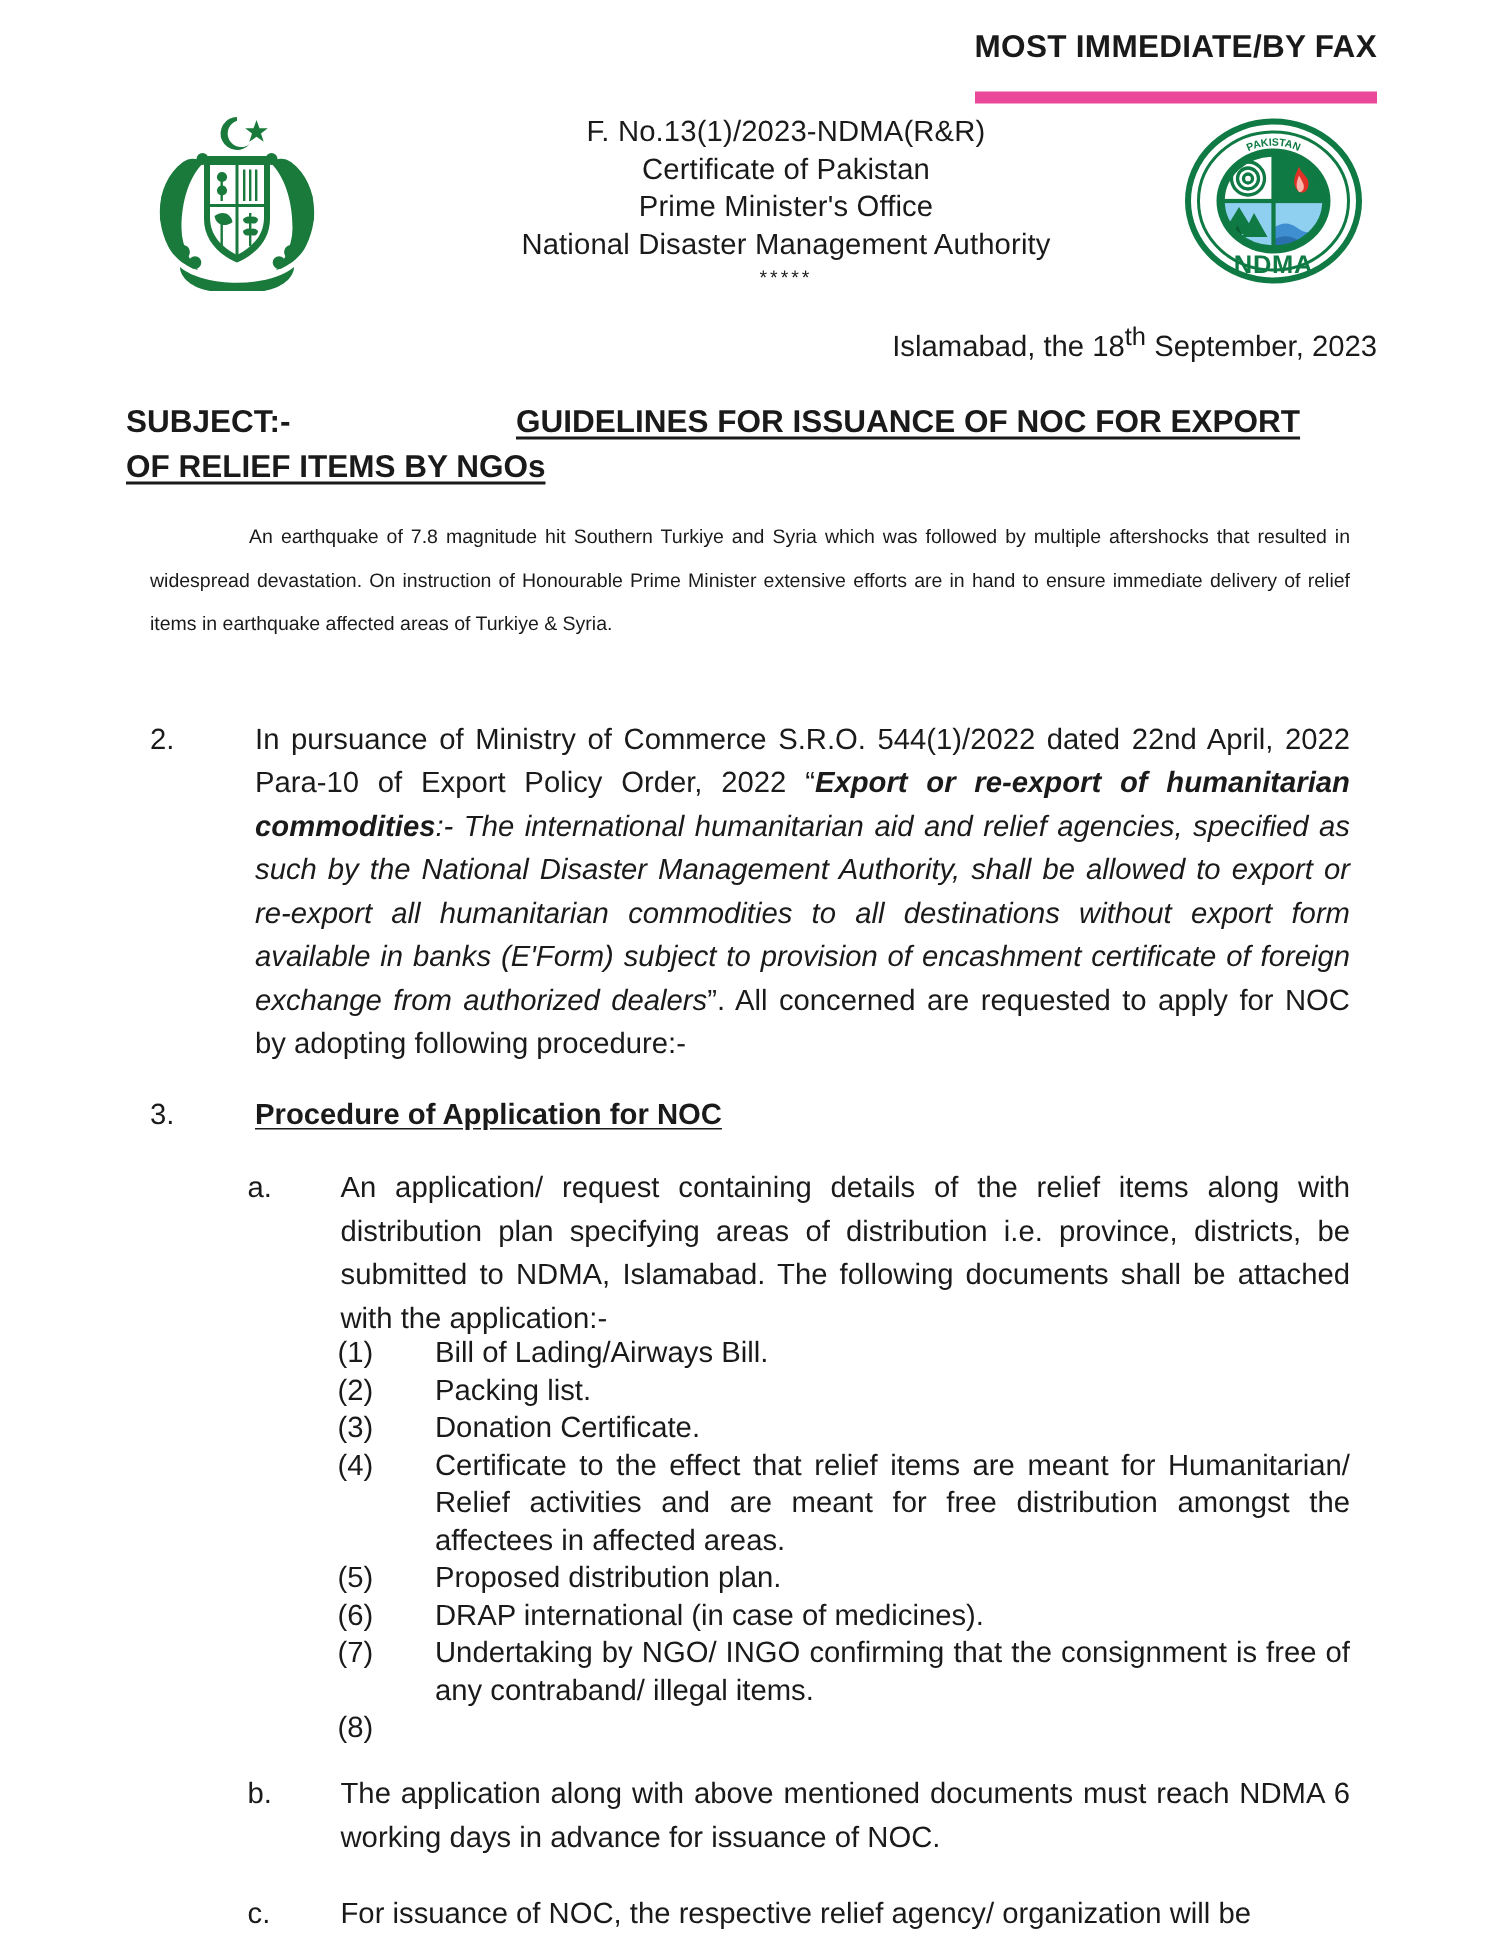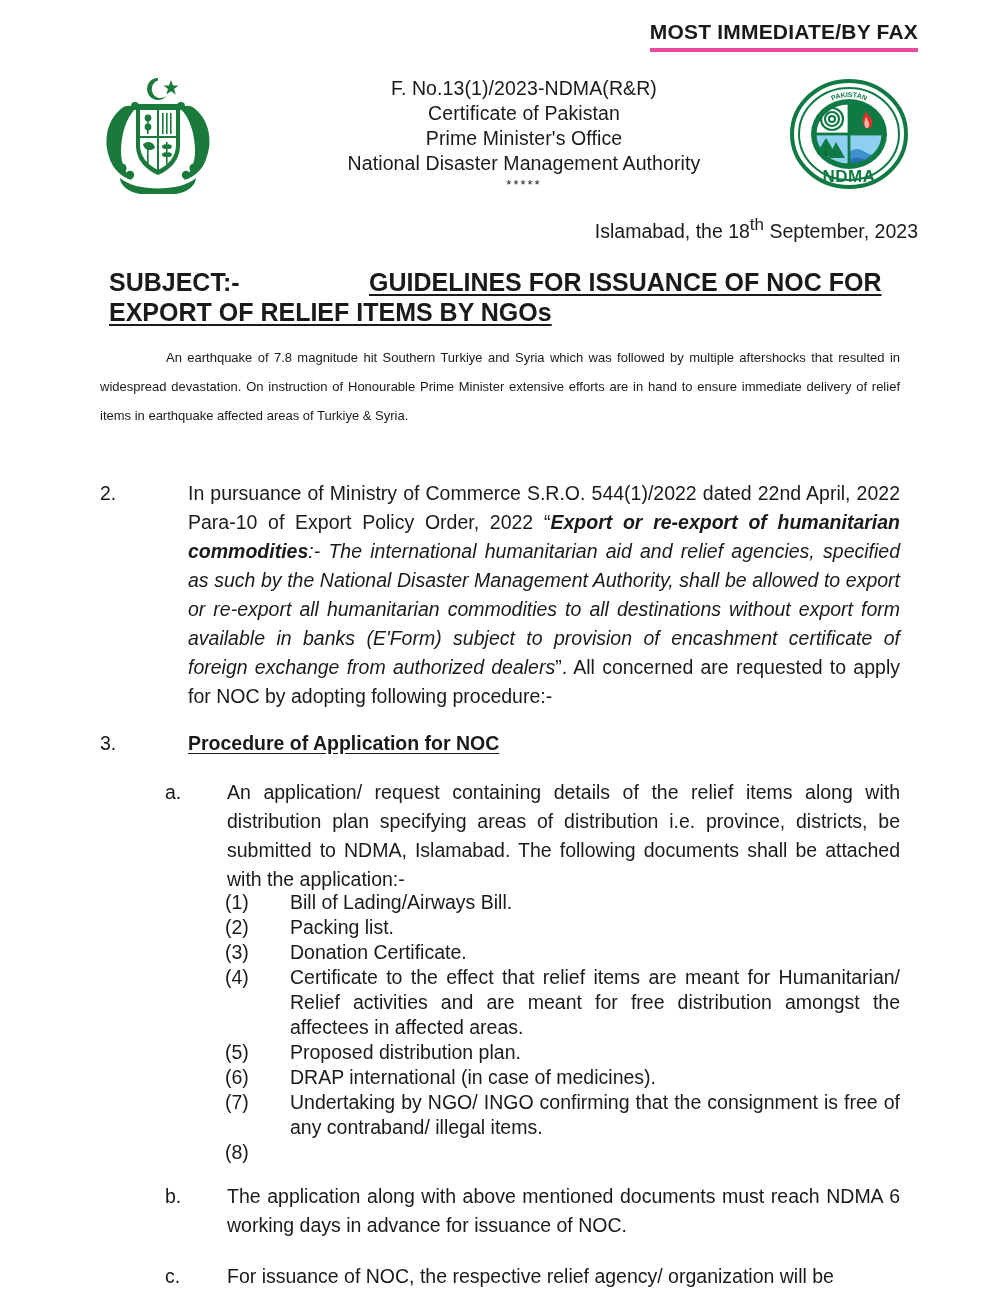--- a/index.html
+++ b/index.html
@@ -27,22 +27,22 @@
     position: absolute;
     top: 20px;
     left: 0;
     width: 918px;
     text-align: right;
     font-size: 21px;
     font-weight: 700;
     letter-spacing: .2px;
   }
   .classification span {
-    border-bottom: 4px solid #ec4899;
-    padding-bottom: 5px;
+    border-bottom: 8px solid #ec4899;
+    padding-bottom: 18px;
   }
 
   
   .letterhead {
     position: absolute;
     top: 76px;
     left: 0;
     width: 1000px;
     text-align: center;
     padding-left: 24px;
@@ -86,23 +86,23 @@
   }
   .dateline sup {
     font-size: 17px;
     vertical-align: super;
   }
 
   
   .subject {
     position: absolute;
     top: 267px;
-    left: 109px;
+    left: 84px;
     width: 800px;
-    font-size: 25px;
+    font-size: 21px;
     font-weight: 700;
     line-height: 30px;
   }
   .subject-label {
     float: left;
     width: 130px;
   }
   .subject-body {
     margin-left: 130px;
     text-align: justify;
@@ -128,21 +128,21 @@
     font-size: 19.5px;
     line-height: 29px;
   }
   .numbered .num {
     position: absolute;
     left: 0;
     top: 0;
     width: 60px;
   }
   .numbered .content {
-    margin-left: 88px;
+    margin-left: 70px;
     text-align: justify;
   }
 
   .sec-heading {
     font-weight: 700;
     text-decoration: underline;
     text-underline-offset: 3px;
   }
 
   

